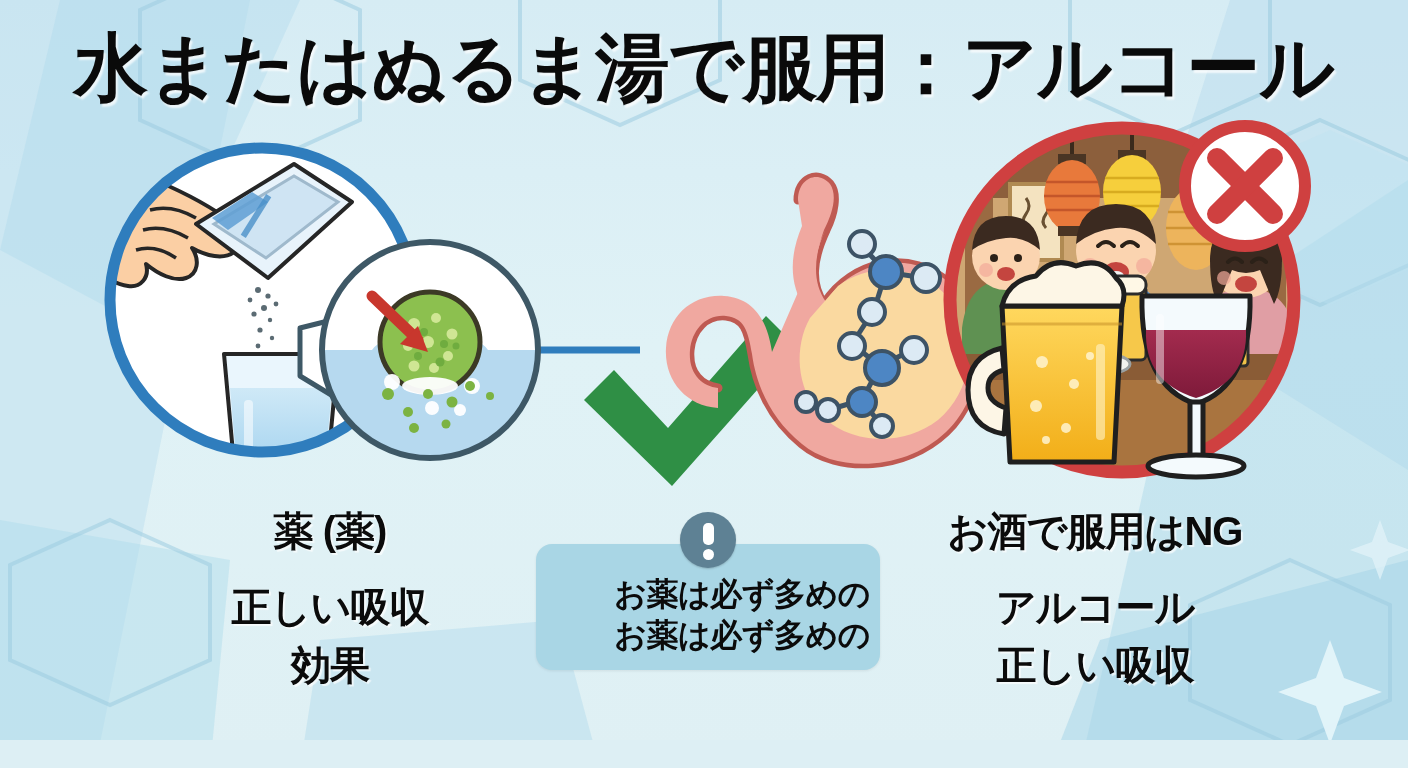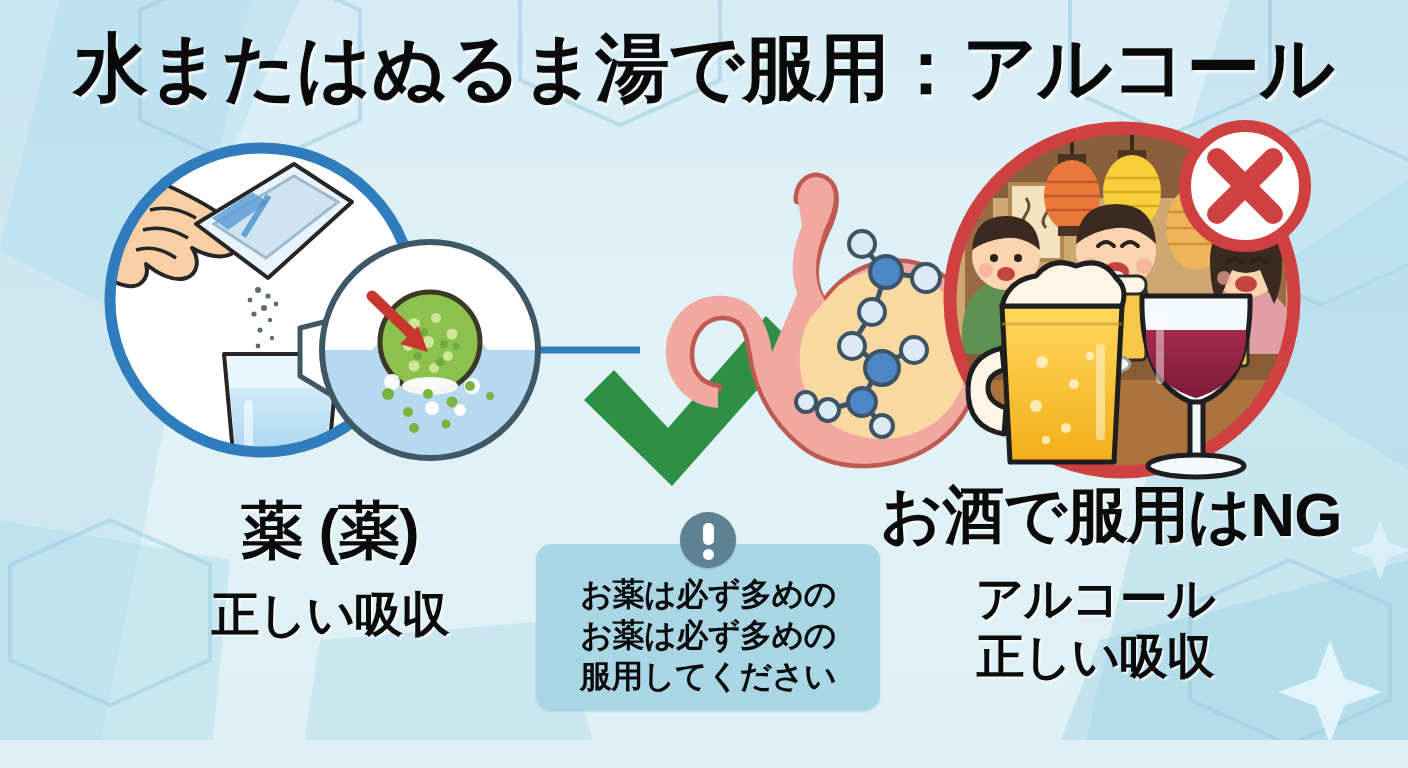--- a/index.html
+++ b/index.html
@@ -25,44 +25,44 @@
   }
 
   
   .illus{position:absolute;left:0;top:118px;width:1408px;height:370px;}
   .illus svg{position:absolute;left:0;top:0;}
 
   
   .cap{position:absolute;text-align:center;color:#0b0b0b;font-weight:bold;
        text-shadow:2px 2px 1px rgba(255,255,255,.7);}
   .cap-left{left:120px;top:500px;width:420px;}
-  .cap-right{left:880px;top:484px;width:430px;}
-  .cap .head{font-size:62px;line-height:62px;letter-spacing:-1px;white-space:nowrap;text-align:center;}
-  .cap .sub{font-size:48px;line-height:58px;letter-spacing:-1px;margin-top:24px;}
+  .cap-right{left:880px;top:500px;width:430px;}
+  .cap .head{font-size:40px;line-height:62px;letter-spacing:-1px;white-space:nowrap;text-align:center;}
+  .cap .sub{font-size:40px;line-height:58px;letter-spacing:-1px;margin-top:16px;}
   .cap .sub div{white-space:nowrap;}
 
   
   .callout-wrap{position:absolute;left:536px;top:512px;width:344px;}
   .bang{
     width:56px;height:56px;border-radius:50%;
     background:#5e8194;margin:0 auto;position:relative;z-index:3;
     box-shadow:0 1px 2px rgba(0,0,0,.18);
   }
   .bang .stem{position:absolute;left:50%;top:11px;width:11px;height:22px;
     margin-left:-5.5px;background:#fff;border-radius:5px;}
   .bang .dot{position:absolute;left:50%;top:37px;width:11px;height:11px;
     margin-left:-5.5px;background:#fff;border-radius:50%;}
   .callout{
     margin-top:-24px;padding:30px 10px 14px;
     background:#a9d6e5;border-radius:16px;
     text-align:center;color:#0b0b0b;font-weight:bold;
     font-size:32px;line-height:41px;letter-spacing:-.5px;
     box-shadow:0 1px 3px rgba(0,0,0,.08);
   }
-  .callout div{white-space:nowrap;}
+  .callout div{white-space:nowrap;text-align:right;}
 </style>
 </head>
 <body>
 
 <div id="stage">
 
   <div class="bg-layer">
     <svg class="bg-svg" viewBox="0 0 1408 768">
       <defs>
         <linearGradient id="bgg" x1="0" y1="0" x2="0" y2="1">
@@ -400,32 +400,32 @@
           <line x1="1273" y1="40" x2="1217" y2="96"></line>
         </g>
       </g>
     </svg>
   </div>
 
   <div class="cap cap-left">
     <div class="head">薬 (薬)</div>
     <div class="sub">
       <div>正しい吸収</div>
+      <div>効果</div>
     </div>
   </div>
 
   <div class="callout-wrap">
     <div class="bang">
       <span class="stem"></span>
       <span class="dot"></span>
     </div>
     <div class="callout">
       <div>お薬は必ず多めの</div>
       <div>お薬は必ず多めの</div>
-      <div>服用してください</div>
     </div>
   </div>
 
   <div class="cap cap-right">
     <div class="head">お酒で服用はNG</div>
     <div class="sub">
       <div>アルコール</div>
       <div>正しい吸収</div>
     </div>
   </div>

